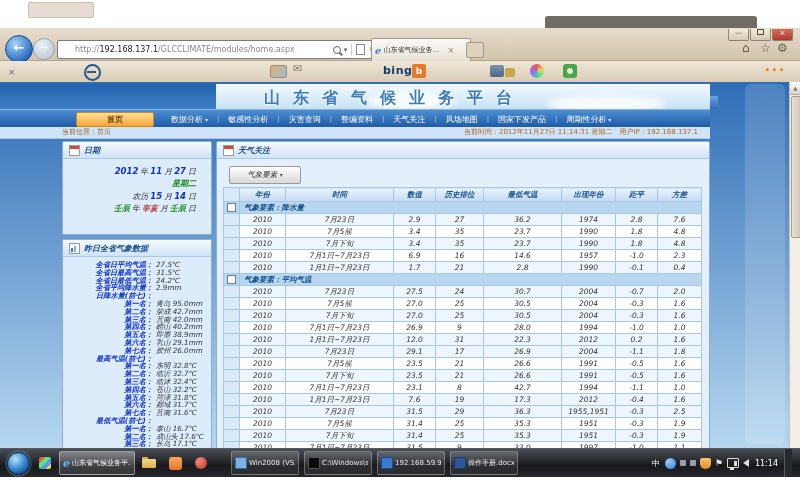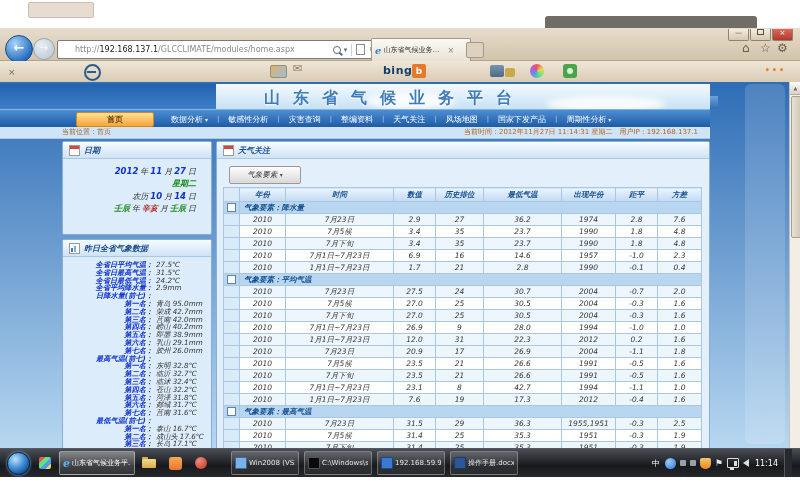--- a/index.html
+++ b/index.html
@@ -254,21 +254,21 @@
   </div>
 
   <div class="panel" id="date-panel">
     <div class="panel-hd">
       <span class="cal-ic"></span>
       <span>日期</span>
     </div>
     <div id="date-body">
       <div class="drow"><span class="dnum">2012</span><span class="dunit">年</span><span class="dnum">11</span><span class="dunit">月</span><span class="dnum">27</span><span class="dunit">日</span></div>
       <div class="drow"><span class="dgreen">星期二</span></div>
-      <div class="drow"><span class="dunit">农历</span><span class="dnum">10</span><span class="dunit">月</span><span class="dnum">14</span><span class="dunit">日</span></div>
+      <div class="drow"><span class="dunit">农历</span><span class="dnum">15</span><span class="dunit">月</span><span class="dnum">14</span><span class="dunit">日</span></div>
       <div class="drow"><span class="dgreen">壬辰</span><span class="dunit">年</span><span class="dred">辛亥</span><span class="dunit">月</span><span class="dgreen">壬辰</span><span class="dunit">日</span></div>
     </div>
   </div>
 
   <div class="panel" id="weather-panel">
     <div class="panel-hd">
       <span class="chart-ic"></span>
       <span>昨日全省气象数据</span>
     </div>
     <div id="weather-body">
@@ -527,21 +527,21 @@
             <td class="cell">31</td>
             <td class="cell">22.3</td>
             <td class="cell">2012</td>
             <td class="cell">0.2</td>
             <td class="cell">1.6</td>
           </tr>
           <tr class="data-row odd">
             <td class="cb-cell"></td>
             <td class="cell">2010</td>
             <td class="cell">7月23日</td>
-            <td class="cell">20.9</td>
+            <td class="cell">29.1</td>
             <td class="cell">17</td>
             <td class="cell">26.9</td>
             <td class="cell">2004</td>
             <td class="cell">-1.1</td>
             <td class="cell">1.8</td>
           </tr>
           <tr class="data-row even">
             <td class="cb-cell"></td>
             <td class="cell">2010</td>
             <td class="cell">7月5候</td>
@@ -577,24 +577,20 @@
           <tr class="data-row odd">
             <td class="cb-cell"></td>
             <td class="cell">2010</td>
             <td class="cell">1月1日~7月23日</td>
             <td class="cell">7.6</td>
             <td class="cell">19</td>
             <td class="cell">17.3</td>
             <td class="cell">2012</td>
             <td class="cell">-0.4</td>
             <td class="cell">1.6</td>
-          </tr>
-          <tr class="group-row">
-            <td class="cb-cell"><span class="checkbox"></span></td>
-            <td class="group-title" colspan="8">气象要素：最高气温</td>
           </tr>
           <tr class="data-row odd">
             <td class="cb-cell"></td>
             <td class="cell">2010</td>
             <td class="cell">7月23日</td>
             <td class="cell">31.5</td>
             <td class="cell">29</td>
             <td class="cell">36.3</td>
             <td class="cell">1955,1951</td>
             <td class="cell">-0.3</td>

